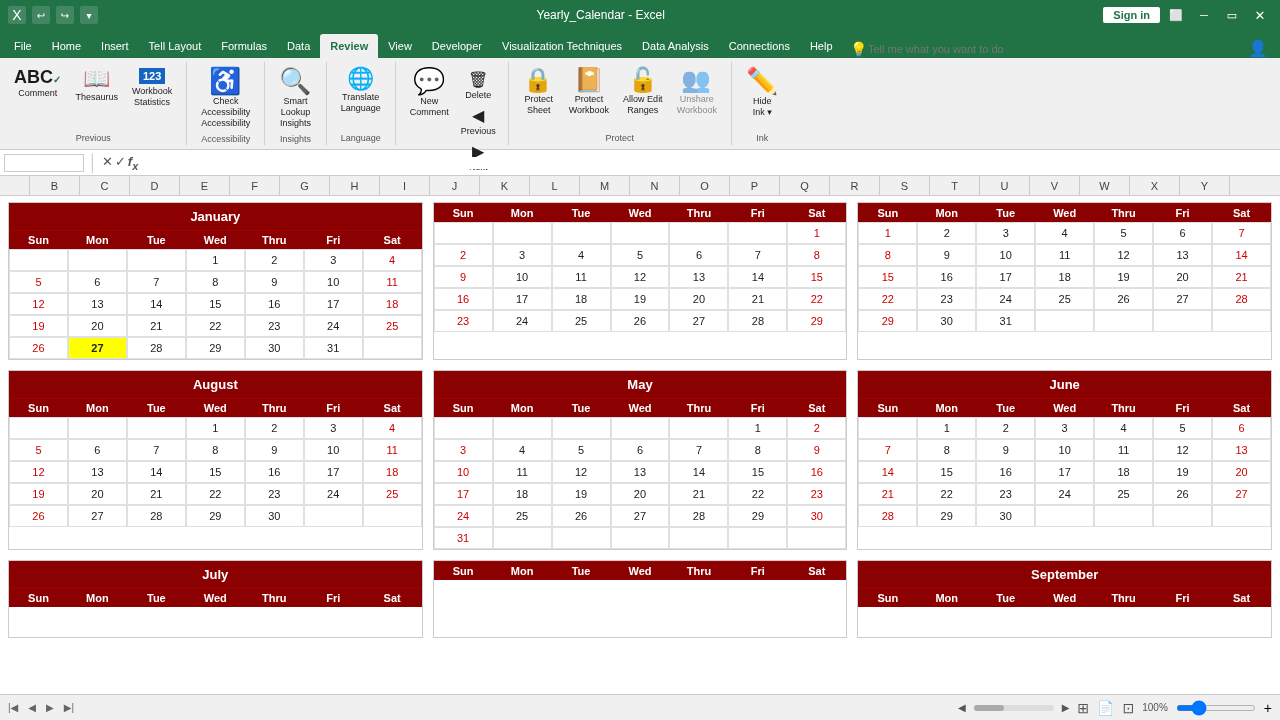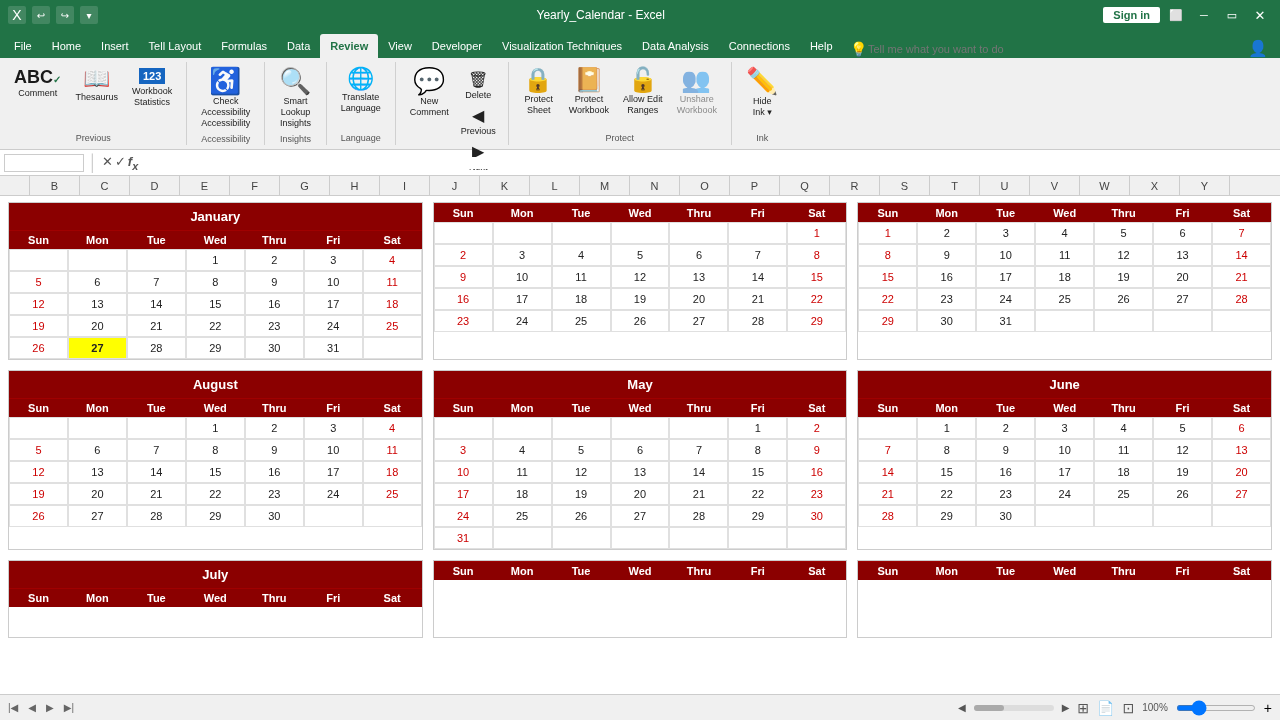--- a/index.html
+++ b/index.html
@@ -707,20 +707,21 @@
               <div style="color: white; text-align: center; font-size: 11px; font-weight: bold; padding: 3px 1px; border-top: 1px solid rgb(160, 0, 0);">Mon</div>
               <div style="color: white; text-align: center; font-size: 11px; font-weight: bold; padding: 3px 1px; border-top: 1px solid rgb(160, 0, 0);">Tue</div>
               <div style="color: white; text-align: center; font-size: 11px; font-weight: bold; padding: 3px 1px; border-top: 1px solid rgb(160, 0, 0);">Wed</div>
               <div style="color: white; text-align: center; font-size: 11px; font-weight: bold; padding: 3px 1px; border-top: 1px solid rgb(160, 0, 0);">Thru</div>
               <div style="color: white; text-align: center; font-size: 11px; font-weight: bold; padding: 3px 1px; border-top: 1px solid rgb(160, 0, 0);">Fri</div>
               <div style="color: white; text-align: center; font-size: 11px; font-weight: bold; padding: 3px 1px; border-top: 1px solid rgb(160, 0, 0);">Sat</div>
             </div>
             <div style="height: 30px; background: white;"></div>
           </div>
           <div style="border: 1px solid rgb(204, 204, 204);">
+            <div style="background: rgb(139, 0, 0); color: white; text-align: center; font-weight: bold; font-size: 13px; padding: 6px 0px;">September</div>
             <div style="display: grid; grid-template-columns: repeat(7, 1fr); background: rgb(139, 0, 0);">
               <div style="color: white; text-align: center; font-size: 11px; font-weight: bold; padding: 3px 1px; border-top: 1px solid rgb(160, 0, 0);">Sun</div>
               <div style="color: white; text-align: center; font-size: 11px; font-weight: bold; padding: 3px 1px; border-top: 1px solid rgb(160, 0, 0);">Mon</div>
               <div style="color: white; text-align: center; font-size: 11px; font-weight: bold; padding: 3px 1px; border-top: 1px solid rgb(160, 0, 0);">Tue</div>
               <div style="color: white; text-align: center; font-size: 11px; font-weight: bold; padding: 3px 1px; border-top: 1px solid rgb(160, 0, 0);">Wed</div>
               <div style="color: white; text-align: center; font-size: 11px; font-weight: bold; padding: 3px 1px; border-top: 1px solid rgb(160, 0, 0);">Thru</div>
               <div style="color: white; text-align: center; font-size: 11px; font-weight: bold; padding: 3px 1px; border-top: 1px solid rgb(160, 0, 0);">Fri</div>
               <div style="color: white; text-align: center; font-size: 11px; font-weight: bold; padding: 3px 1px; border-top: 1px solid rgb(160, 0, 0);">Sat</div>
             </div>
             <div style="height: 30px; background: white;"></div>

